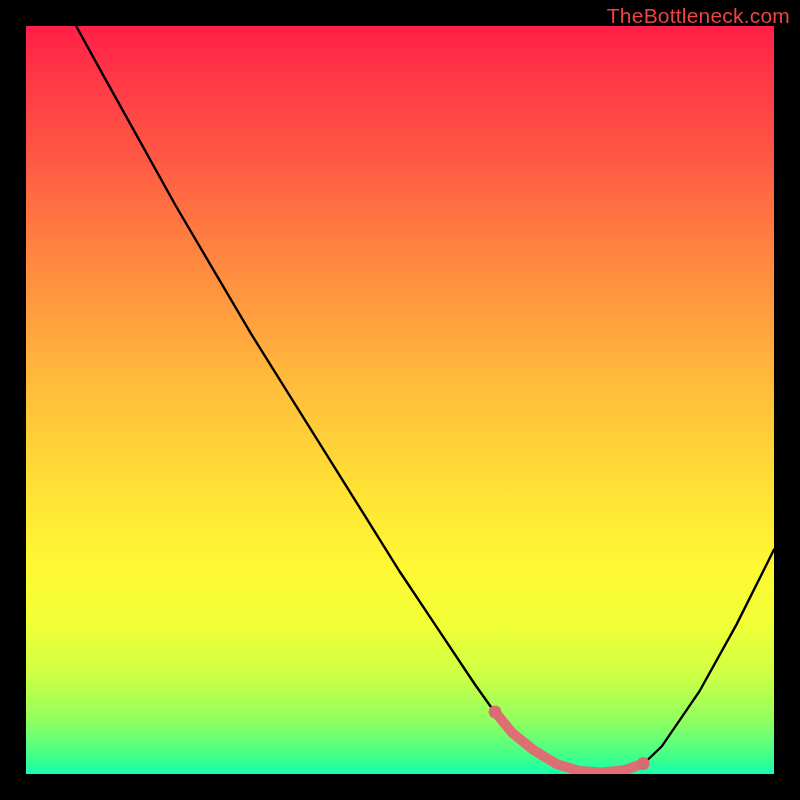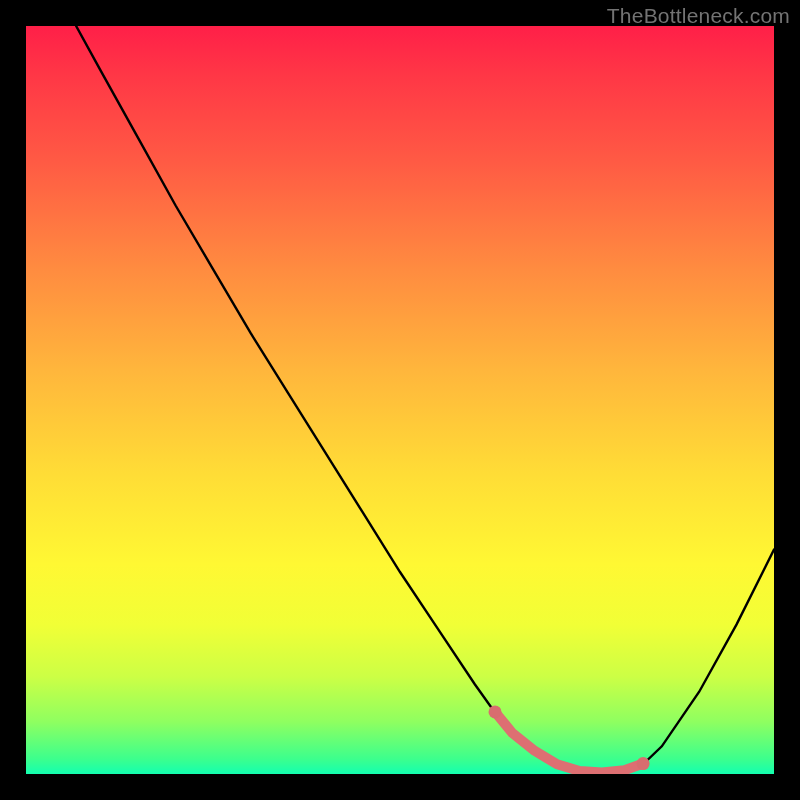--- a/index.html
+++ b/index.html
@@ -44,21 +44,21 @@
     position: absolute;
     left: 0;
     top: 0;
     width: 748px;
     height: 748px;
   }
   .attribution {
     position: absolute;
     top: 4px;
     right: 10px;
-    color: #737373;
+    color: #ef4444;
     font-size: 21px;
     font-weight: 500;
     letter-spacing: 0.2px;
   }
 </style>
 </head>
 <body>
 
 <div class="frame">
   <div class="gradient-box"></div>

